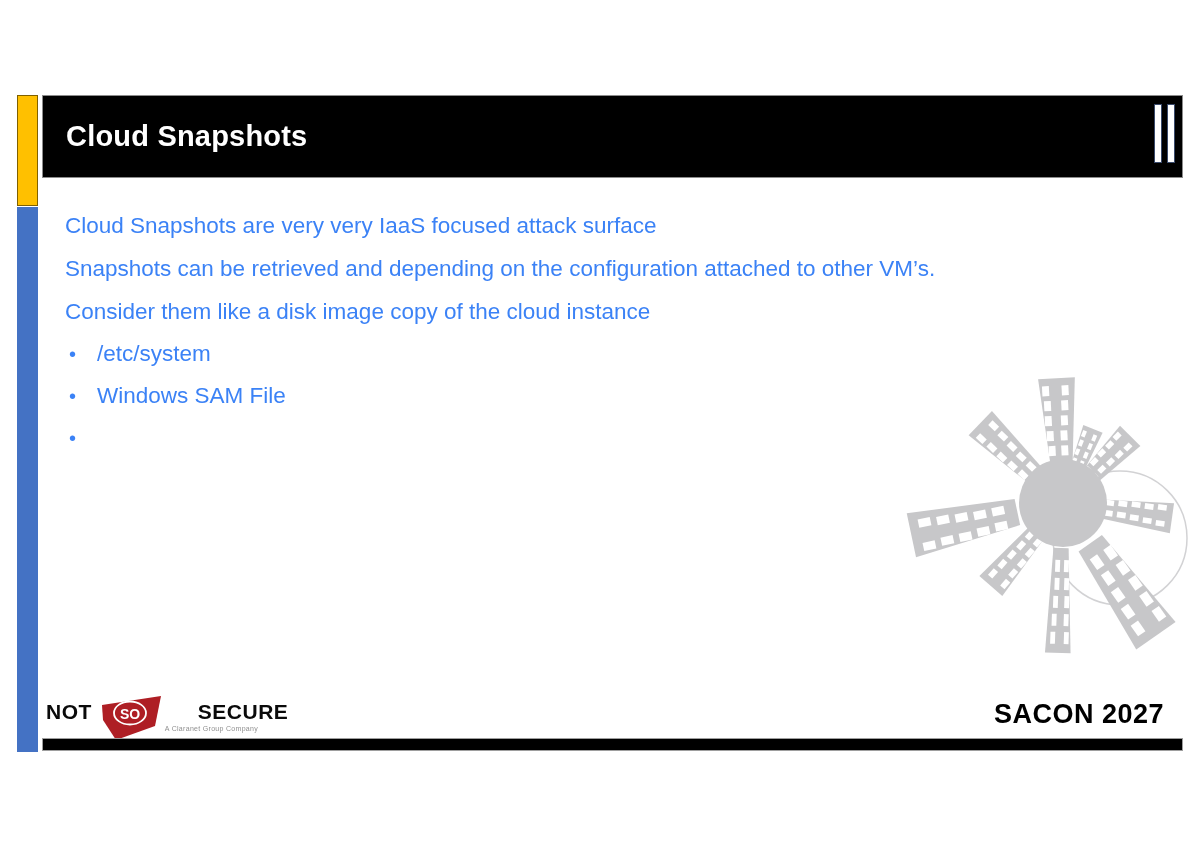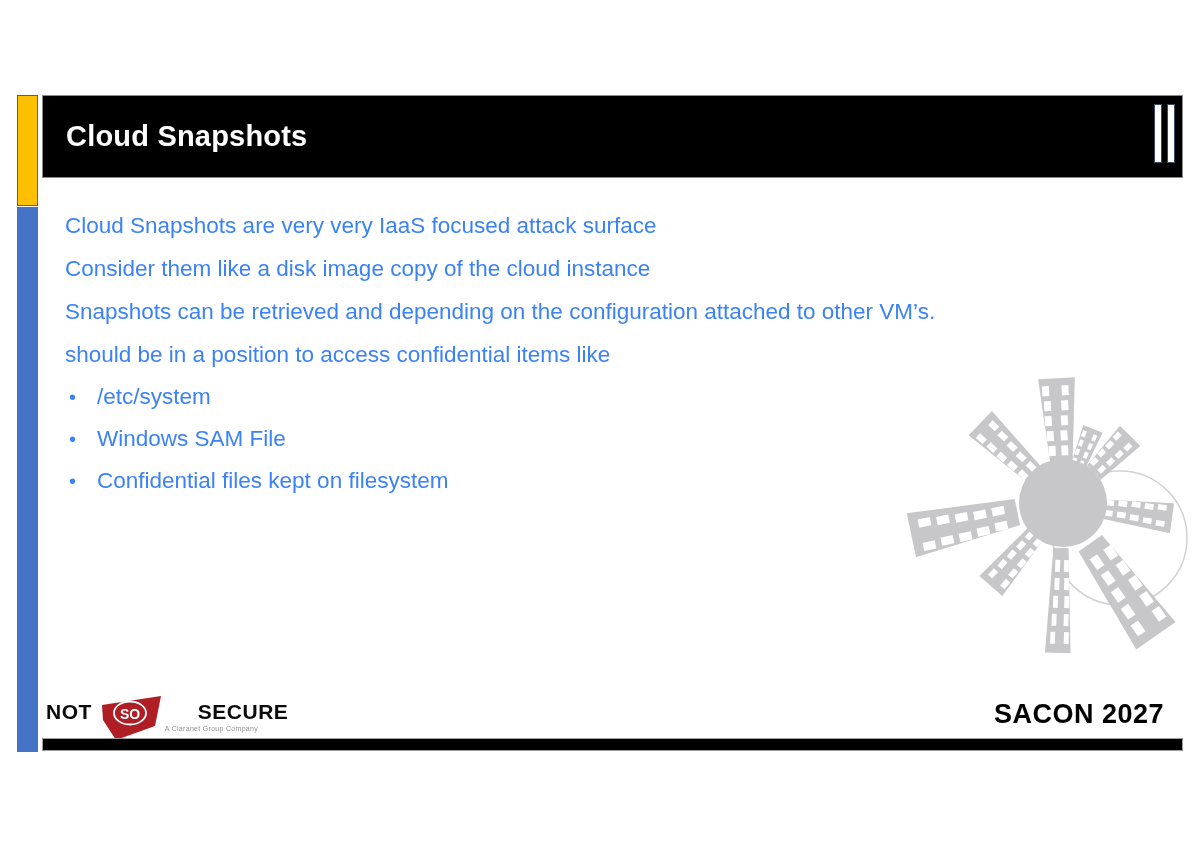--- a/index.html
+++ b/index.html
@@ -122,35 +122,33 @@
   <header class="title-bar">
     <h1>Cloud Snapshots</h1>
     <div class="bars-icon">
       <span></span>
       <span></span>
     </div>
   </header>
 
   <main class="body-text">
     <p>Cloud Snapshots are very very IaaS focused attack surface</p>
+    <p>Snapshots can be retrieved and depending on the configuration attached to other VM’s.</p>
     <p>Consider them like a disk image copy of the cloud instance</p>
-    <p>Snapshots can be retrieved and depending on the configuration attached to other VM’s.</p>
-    <p>should be in a position to access confidential items like</p>
     <ul class="bullet-list">
       <li>
         <span class="dot">•</span>
         <span>/etc/system</span>
       </li>
       <li>
         <span class="dot">•</span>
         <span>Windows SAM File</span>
       </li>
       <li>
         <span class="dot">•</span>
-        <span>Confidential files kept on filesystem</span>
       </li>
     </ul>
   </main>
 
   <svg class="city-graphic" viewBox="0 0 300 310" aria-hidden="true">
     <defs>
       <g id="arm">
         <polygon points="30,-9 100,-16 100,16 30,10" fill="#C7C7C9"></polygon>
         <g fill="#ffffff">
           <rect x="38" y="-10" width="8" height="6"></rect>

